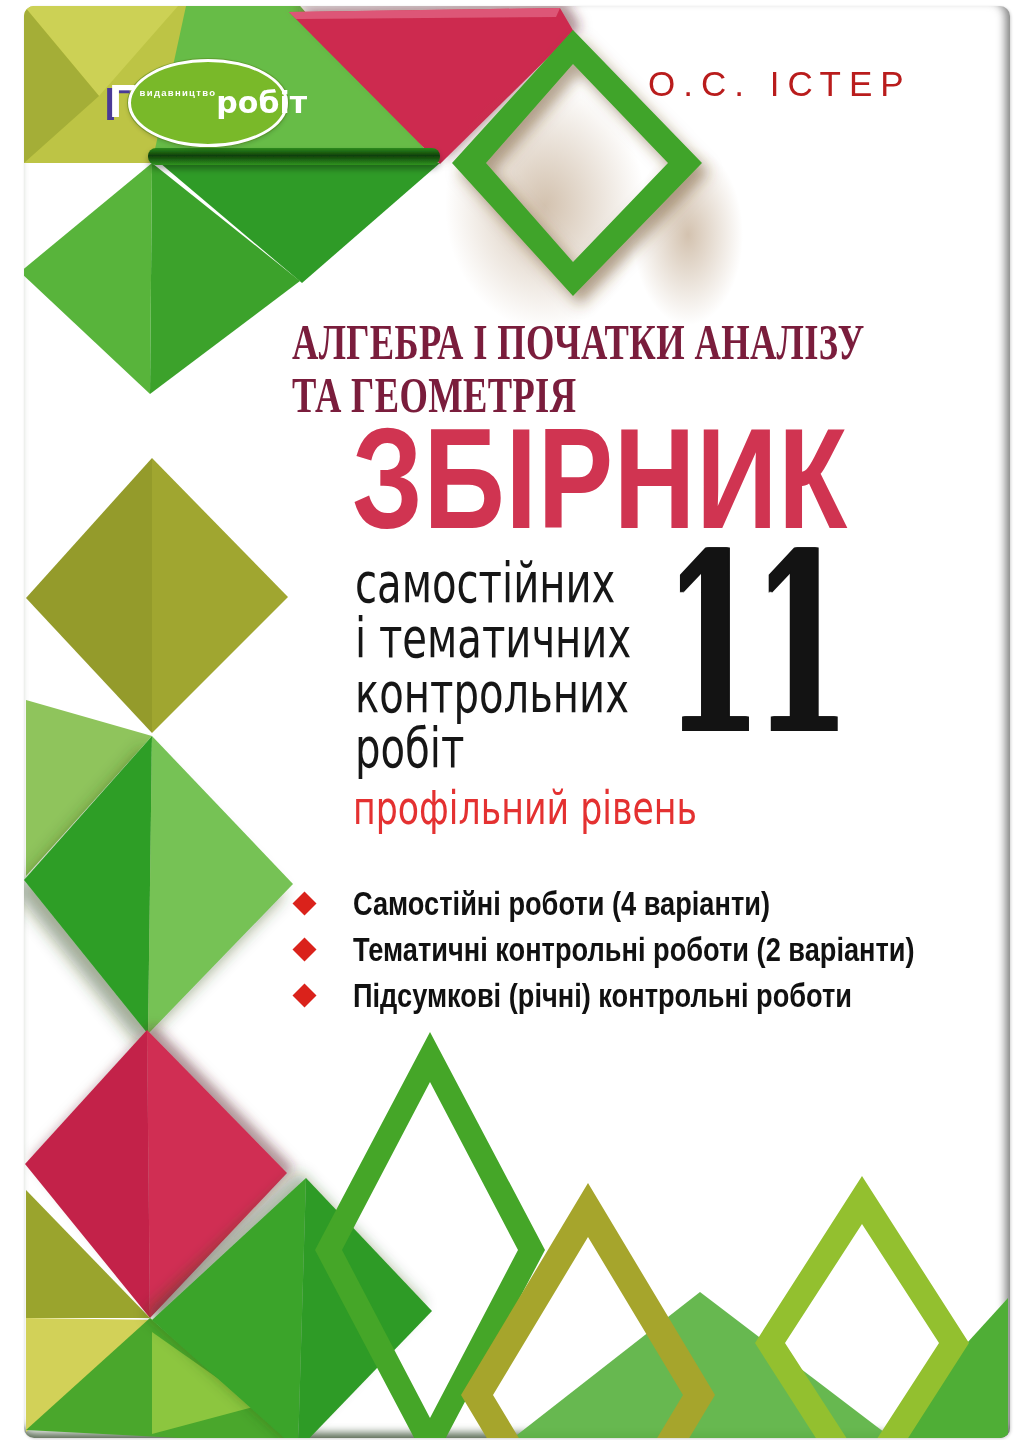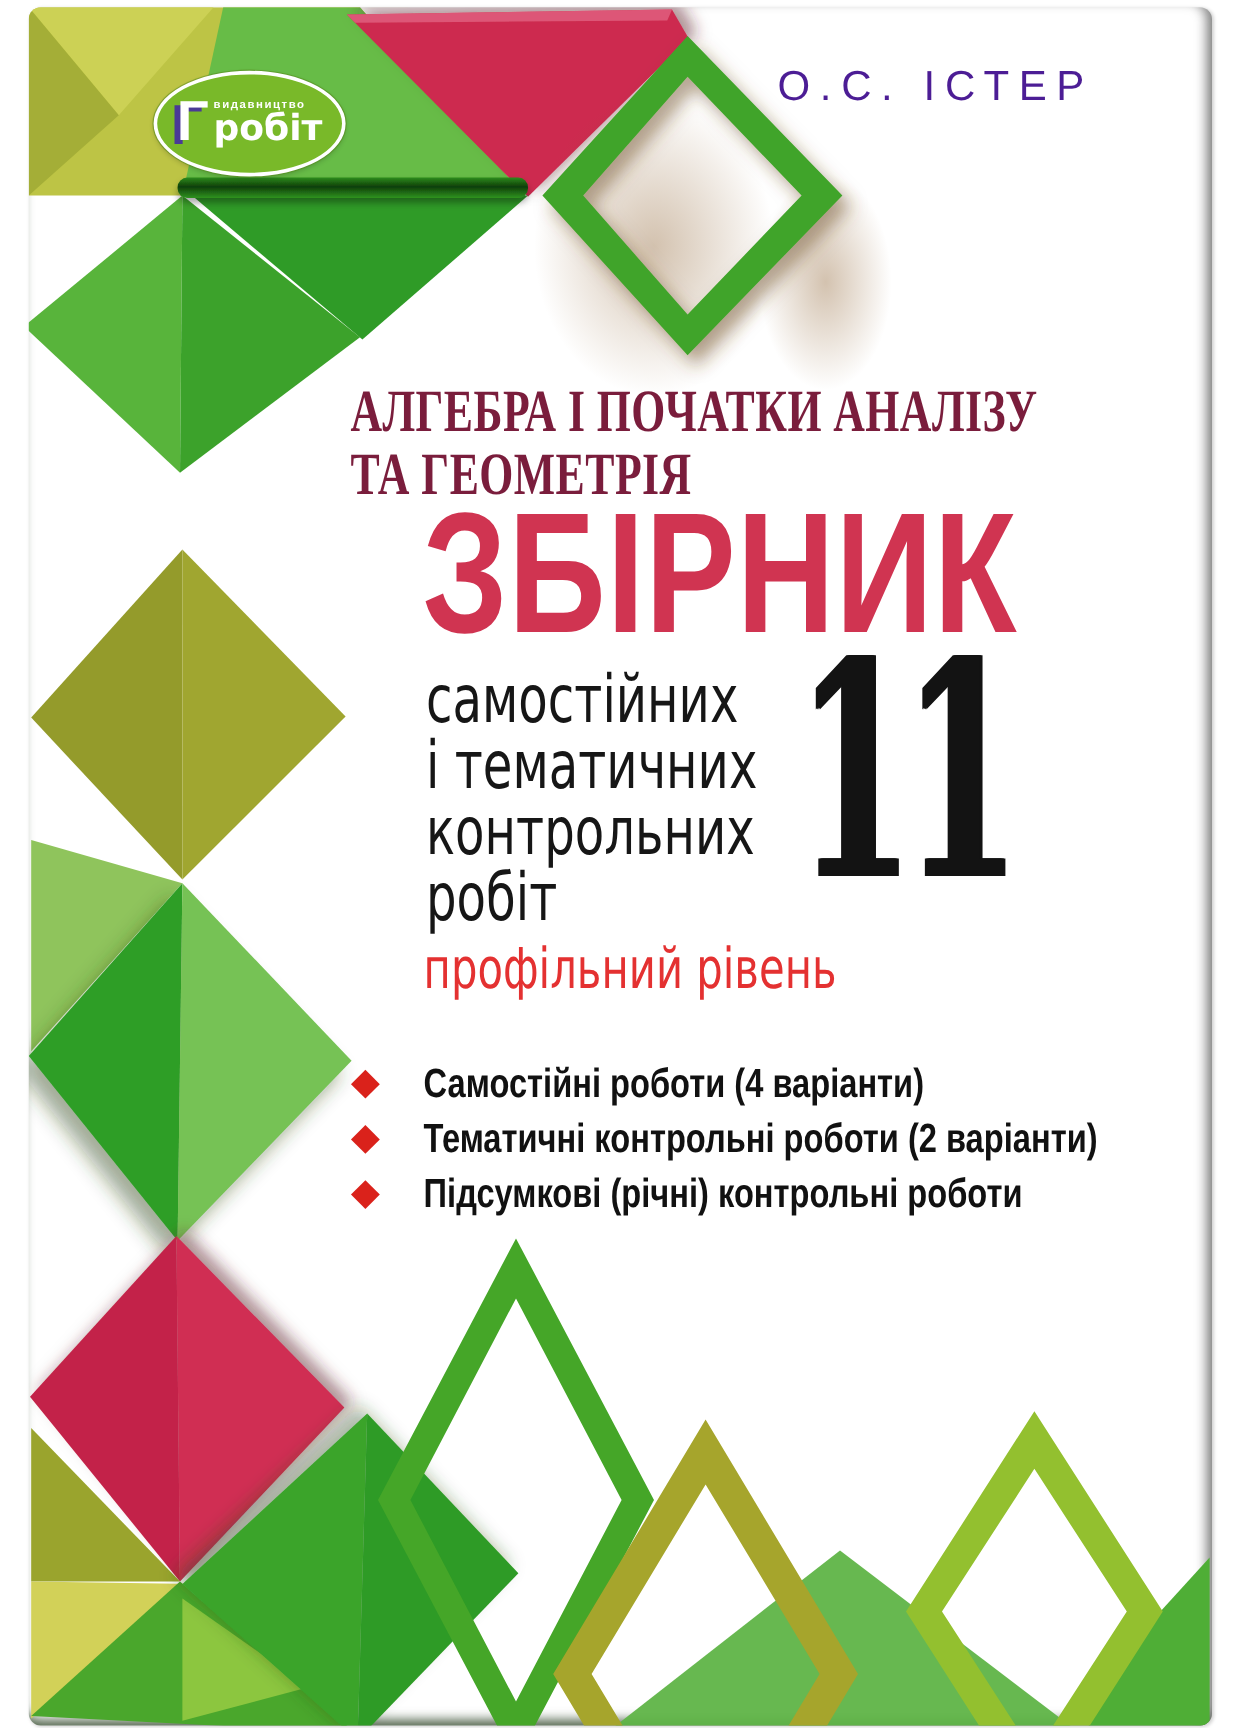--- a/index.html
+++ b/index.html
@@ -13,27 +13,27 @@
                     1px 1px 3px rgba(0,0,0,.18);}
   .inner{position:absolute;left:-24px;top:-6px;width:1035px;height:1440px;}
   .bg{position:absolute;left:0;top:0;}
 
   
   .logo{position:absolute;left:128px;top:59px;width:154px;height:82px;background:#79b929;
         border:3px solid #fff;border-radius:50%;box-shadow:0 0 0 1px rgba(90,140,30,.55),0 2px 4px rgba(0,0,0,.18);
         display:flex;align-items:center;justify-content:center;}
   .logo-g{font-family:"Liberation Sans",sans-serif;font-weight:bold;font-size:47px;line-height:47px;
           color:#fff;text-shadow:-5px 3px 0 #4a3a96;margin:-6px 4px 0 0;}
-  .logo-col{display:flex;flex-direction:column;align-items:flex-start;}
+  .logo-col{display:flex;flex-direction:row;align-items:flex-start;}
   .logo-word{font-size:9.5px;font-weight:bold;color:#fff;letter-spacing:1.3px;line-height:10px;}
   .logo-name{font-family:"DejaVu Sans",sans-serif;font-weight:bold;font-size:30px;line-height:30px;
              color:#fff;margin-top:0px;}
 
   
-  .author{position:absolute;left:648px;top:52px;font-size:35px;color:#4c1d95;
+  .author{position:absolute;left:648px;top:64px;font-size:35px;color:#b91c1c;
           letter-spacing:8px;white-space:nowrap;}
   .title{position:absolute;left:292px;top:316px;font-family:"Liberation Serif",serif;
          font-weight:bold;font-size:50px;line-height:53px;color:#7a1d3c;
          transform:scaleX(.73);transform-origin:left top;white-space:nowrap;letter-spacing:.5px;}
   .zbirnyk{position:absolute;left:352px;top:407px;font-weight:bold;font-size:143px;line-height:143px;
            color:#d03451;transform:scaleX(.79);transform-origin:left top;white-space:nowrap;letter-spacing:1px;}
   .subtitle{position:absolute;left:355px;top:556px;font-family:"DejaVu Sans",sans-serif;
             font-size:55px;line-height:55px;color:#161616;transform:scaleX(.73);
             transform-origin:left top;white-space:nowrap;}
   .grade{position:absolute;left:664px;top:520px;font-family:"DejaVu Serif",serif;font-weight:bold;

